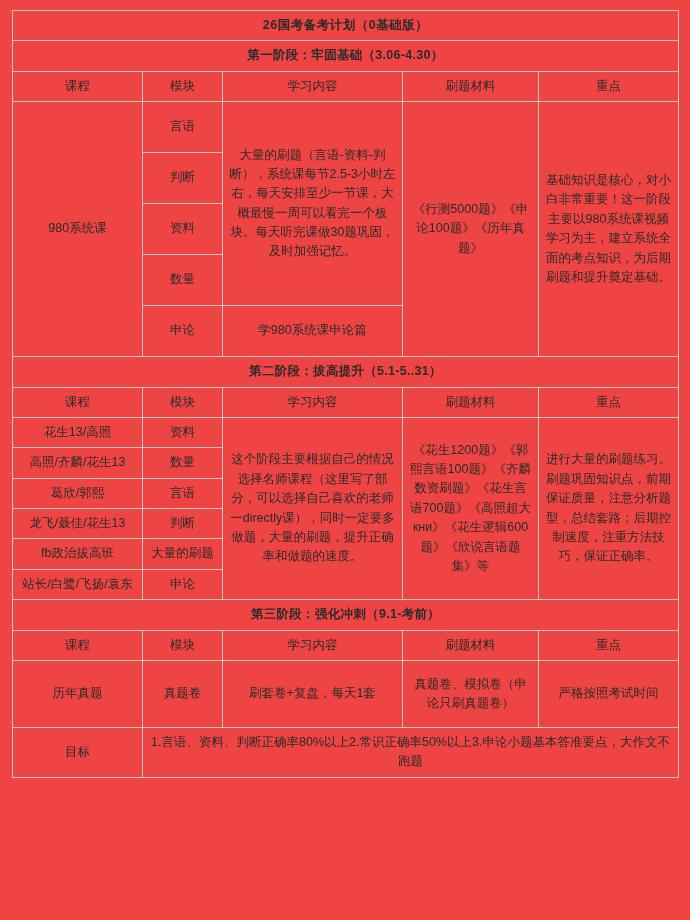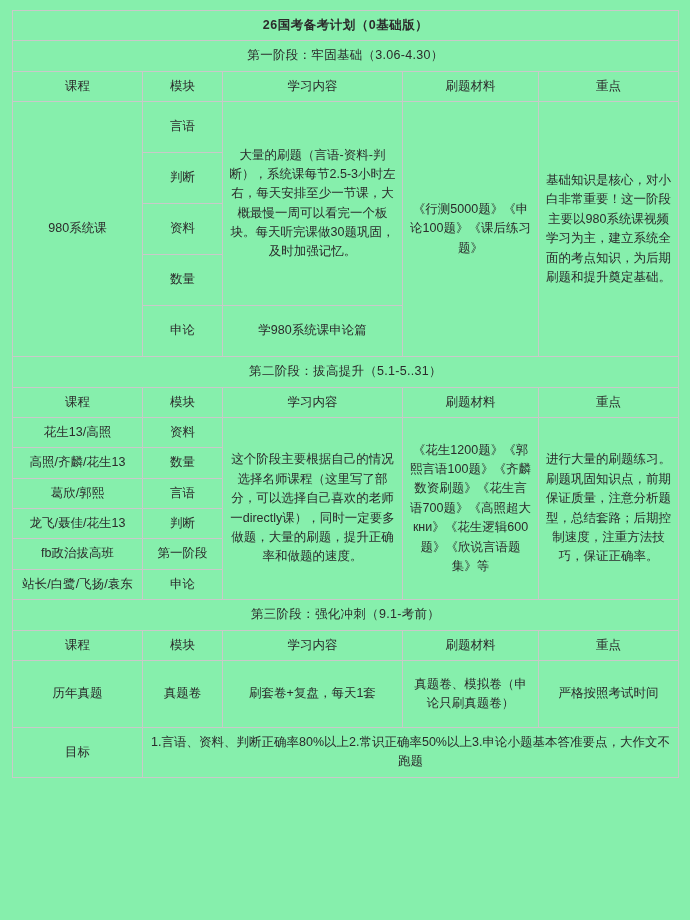--- a/index.html
+++ b/index.html
@@ -11,21 +11,21 @@
     width: 690px;
     height: 920px;
     font-family: "Liberation Sans", sans-serif;
     color: #222;
   }
   .page {
     width: 690px;
     height: 920px;
     box-sizing: border-box;
     padding: 10px 12px 8px 12px;
-    background: #86efac;
+    background: #ef4444;
   }
   table.plan {
     width: 666px;
     border-collapse: collapse;
     table-layout: fixed;
     border: 1px solid #c9c9c9;
   }
   table.plan td, table.plan th {
     border: 1px solid #c9c9c9;
     text-align: center;
@@ -38,21 +38,21 @@
   }
   .title-cell {
     font-size: 20px;
     font-weight: bold;
     color: #e8312f;
     padding: 12px 6px 13px 6px;
     letter-spacing: 0.5px;
   }
   .stage-cell {
     font-size: 13.5px;
-    font-weight: normal;
+    font-weight: bold;
     color: #1a1a1a;
     padding: 8px 6px;
     letter-spacing: 0.3px;
   }
   .hdr {
     font-size: 13px;
     color: #1f1f1f;
     padding: 9px 6px;
   }
   .course-cell {
@@ -108,21 +108,21 @@
         <td class="hdr">课程</td>
         <td class="hdr">模块</td>
         <td class="hdr">学习内容</td>
         <td class="hdr">刷题材料</td>
         <td class="hdr">重点</td>
       </tr>
       <tr>
         <td class="course-cell" rowspan="5">980系统课</td>
         <td class="tall">言语</td>
         <td class="content-cell" rowspan="4">大量的刷题（言语-资料-判断），系统课每节2.5-3小时左右，每天安排至少一节课，大概最慢一周可以看完一个板块。每天听完课做30题巩固，及时加强记忆。</td>
-        <td class="content-cell" rowspan="5">《行测5000题》《申论100题》《课后练习题》</td>
+        <td class="content-cell" rowspan="5">《行测5000题》《申论100题》《历年真题》</td>
         <td class="content-cell" rowspan="5">基础知识是核心，对小白非常重要！这一阶段主要以980系统课视频学习为主，建立系统全面的考点知识，为后期刷题和提升奠定基础。</td>
       </tr>
       <tr>
         <td class="tall">判断</td>
       </tr>
       <tr>
         <td class="tall">资料</td>
       </tr>
       <tr>
         <td class="tall">数量</td>
@@ -156,21 +156,21 @@
       <tr>
         <td class="course-cell red">葛欣/郭熙</td>
         <td>言语</td>
       </tr>
       <tr>
         <td class="course-cell red">龙飞/聂佳/花生13</td>
         <td>判断</td>
       </tr>
       <tr>
         <td class="course-cell red">fb政治拔高班</td>
-        <td>第一阶段</td>
+        <td>大量的刷题</td>
       </tr>
       <tr>
         <td class="course-cell red">站长/白鹭/飞扬/袁东</td>
         <td>申论</td>
       </tr>
 
       <tr>
         <td class="stage-cell" colspan="5">第三阶段：强化冲刺（9.1-考前）</td>
       </tr>
       <tr>

